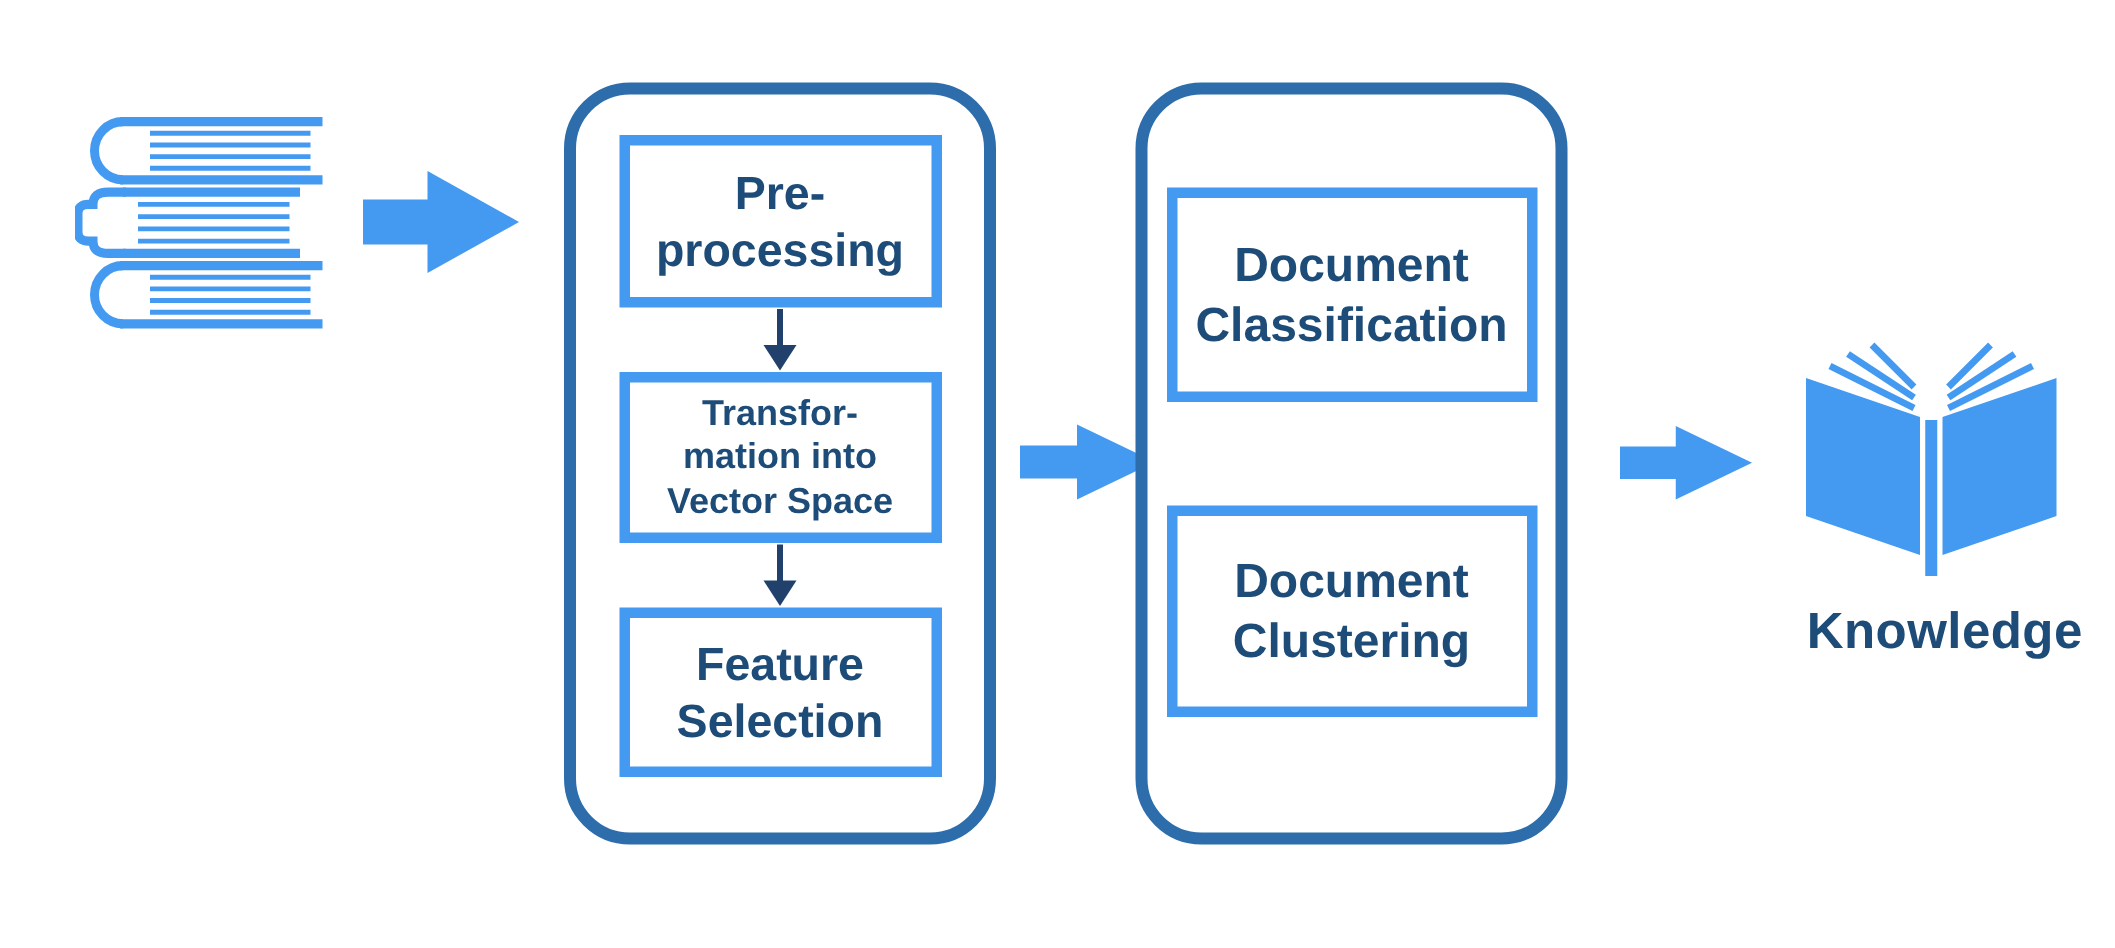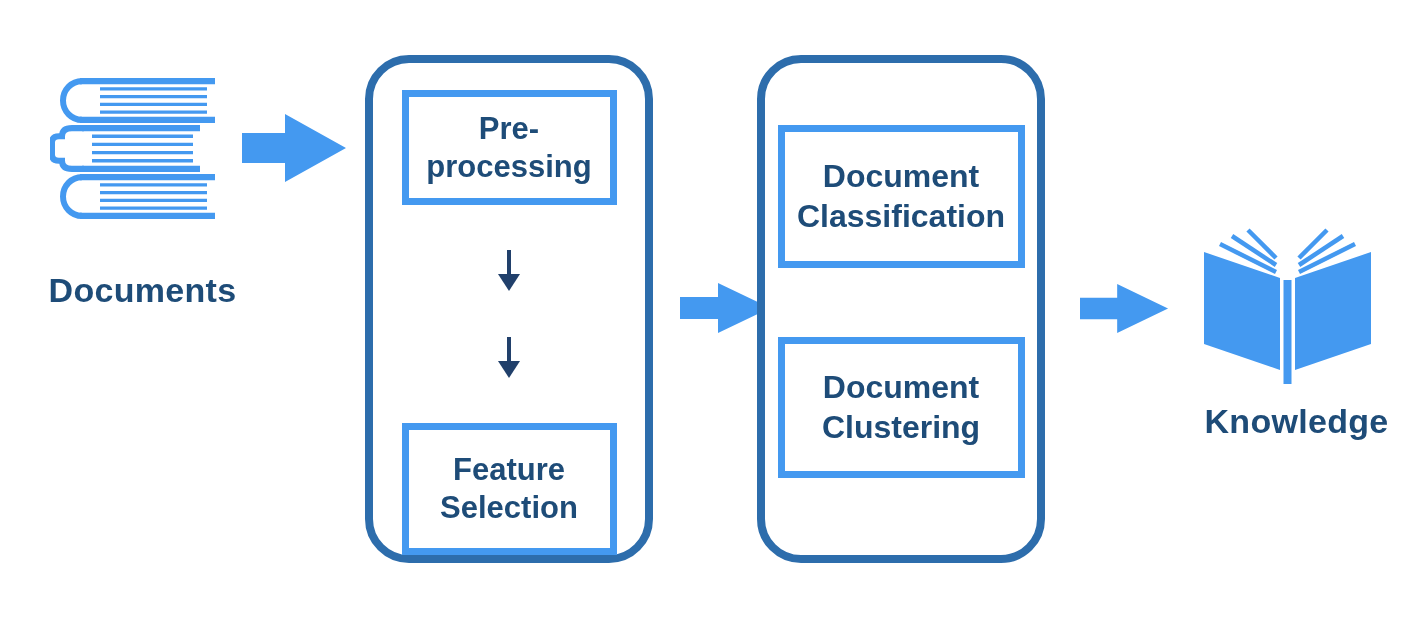--- a/index.html
+++ b/index.html
@@ -95,45 +95,49 @@
     <path class="blue-stroke" stroke-width="6" d="M 30 99 H 165"></path>
     <path class="blue-stroke" stroke-width="6" d="M 30 137 H 165"></path>
     <g class="blue-stroke" stroke-width="3.2">
       <path d="M 50 106.6 H 157"></path>
         <path d="M 50 114.2 H 157"></path>
       <path d="M 50 121.8 H 157"></path>
         <path d="M 50 129.4 H 157"></path>
     </g>
   </svg>
 
-  <div class="node-label" style="left:30px; top:271px; width:225px;">Documents</div>
 
   <svg class="abs" style="left:242px; top:106px;" width="106" height="84" viewBox="0 0 106 84">
     <polygon class="blue-fill" points="0,27 43,27 43,8 104,42 43,76 43,57 0,57"></polygon>
   </svg>
 
-  <div class="group-box" style="left:365px;justify-content:space-between;">
+  <div class="group-box" style="left:376px;">
 
     <div class="step-box stage1-box" style="margin-top:27px; height:115px;">
       <span class="step-text fs-lg">Pre-
 processing</span>
     </div>
 
     <svg width="30" height="43" viewBox="0 0 30 43">
       <path class="navy-stroke" stroke-width="4" d="M 15 1 V 26"></path>
       <polygon class="navy-fill" points="4,25 26,25 15,42"></polygon>
     </svg>
 
+    <div class="step-box stage1-box" style="height:114px;">
+      <span class="step-text fs-md">Transfor-
+mation into
+Vector Space</span>
+    </div>
 
     <svg width="30" height="43" viewBox="0 0 30 43">
       <path class="navy-stroke" stroke-width="4" d="M 15 1 V 26"></path>
       <polygon class="navy-fill" points="4,25 26,25 15,42"></polygon>
     </svg>
 
-    <div class="step-box stage1-box" style="height:132px;">
+    <div class="step-box stage1-box" style="height:113px;">
       <span class="step-text fs-lg">Feature
 Selection</span>
     </div>
   </div>
 
   <svg class="abs" style="left:680px; top:278px;" width="92" height="60" viewBox="0 0 92 60">
     <polygon class="blue-fill" points="0,19 38,19 38,5 90,30 38,55 38,41 0,41"></polygon>
   </svg>
 
   <div class="group-box" style="left:757px;">

